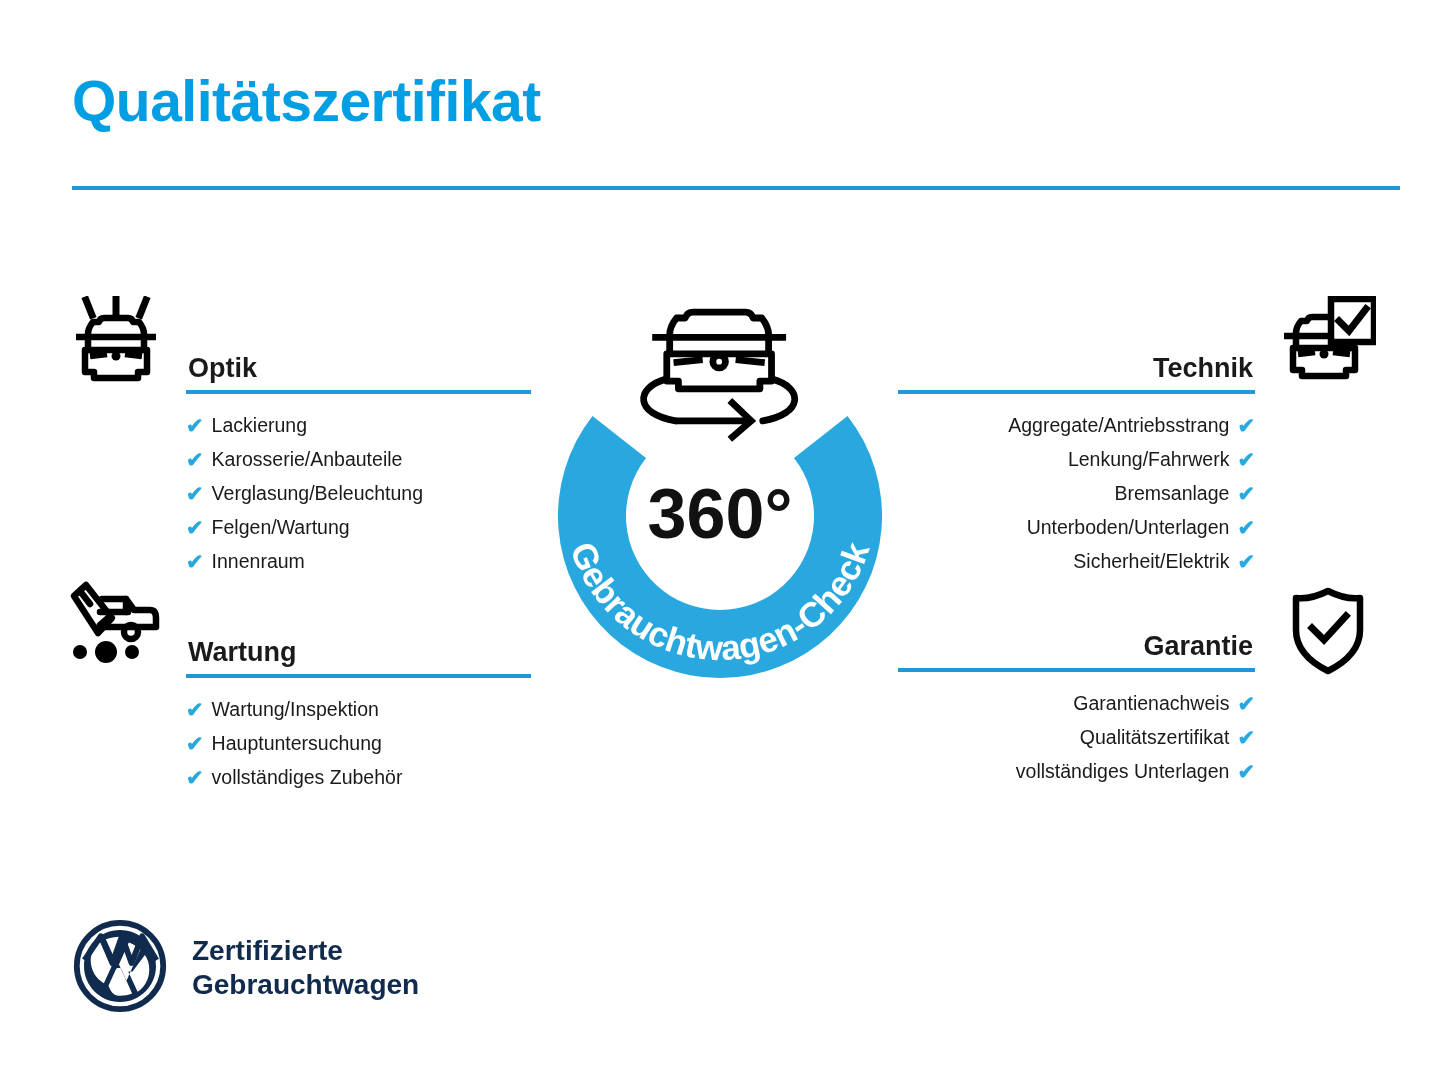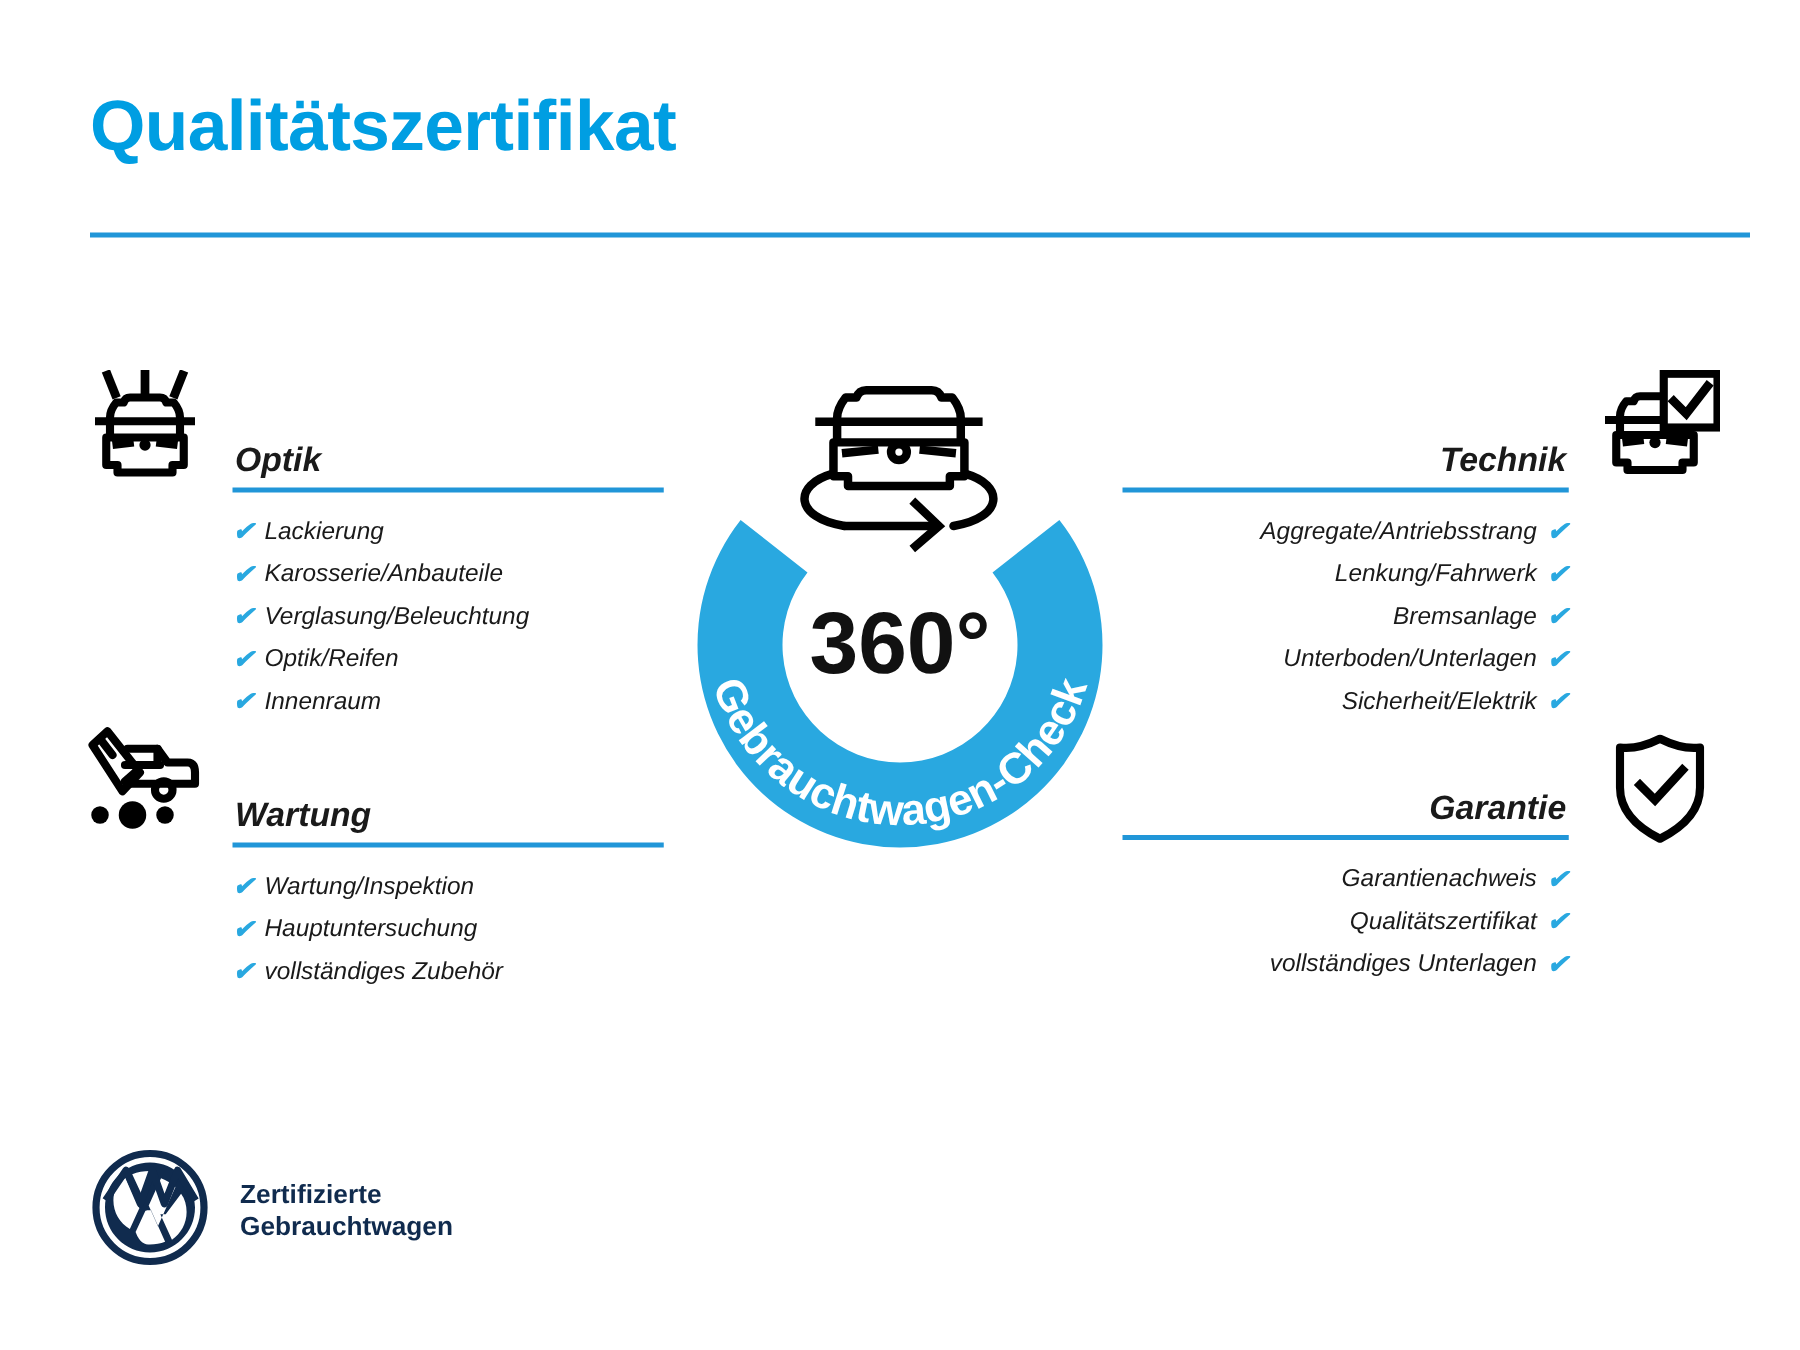--- a/index.html
+++ b/index.html
@@ -17,21 +17,21 @@
     font-size: 57px; font-weight: bold; letter-spacing: -0.5px;
     color: #009EE2; line-height: 1.1;
     white-space: nowrap;
   }
   .header-rule {
     position: absolute; left: 72px; top: 186px;
     width: 1328px; height: 4px; background: #2196D8;
   }
 
   
-  .block { position: absolute; font-style: italic; }
+  .block { position: absolute; }
   .block-head { position: relative; height: 62px; }
   .block-title {
     position: absolute; bottom: 10px;
     font-size: 27px; font-weight: bold; color: #1a1a1a;
     white-space: nowrap;
   }
   .block-rule {
     position: absolute; left: 0; bottom: 0;
     width: 100%; height: 4px; background: #2196D8;
   }
@@ -68,21 +68,21 @@
   .ic-technik  { left: 1276px; top: 296px; }
   .ic-garantie { left: 1288px; top: 586px; }
 
   
   .badge { position: absolute; left: 520px; top: 268px; }
 
   
   .footer { position: absolute; left: 72px; top: 918px; display: flex; align-items: center; }
   .footer-text {
     margin-left: 24px;
-    color: #102B4E; font-weight: bold; font-size: 21px; line-height: 1.22;
+    color: #102B4E; font-weight: bold; font-size: 28px; line-height: 1.22;
   }
   .footer-text div { white-space: nowrap; }
 </style>
 </head>
 <body>
 
 <div class="page">
 
   <div class="title">Qualitätszertifikat</div>
   <div class="header-rule"></div>
@@ -189,21 +189,21 @@
       <div class="list-item">
         <span class="check">✔</span>
         <span>Karosserie/Anbauteile</span>
       </div>
       <div class="list-item">
         <span class="check">✔</span>
         <span>Verglasung/Beleuchtung</span>
       </div>
       <div class="list-item">
         <span class="check">✔</span>
-        <span>Optik/Reifen</span>
+        <span>Felgen/Wartung</span>
       </div>
       <div class="list-item">
         <span class="check">✔</span>
         <span>Innenraum</span>
       </div>
     </div>
   </div>
 
   <div class="block col-left blk-wartung">
     <div class="block-head">

